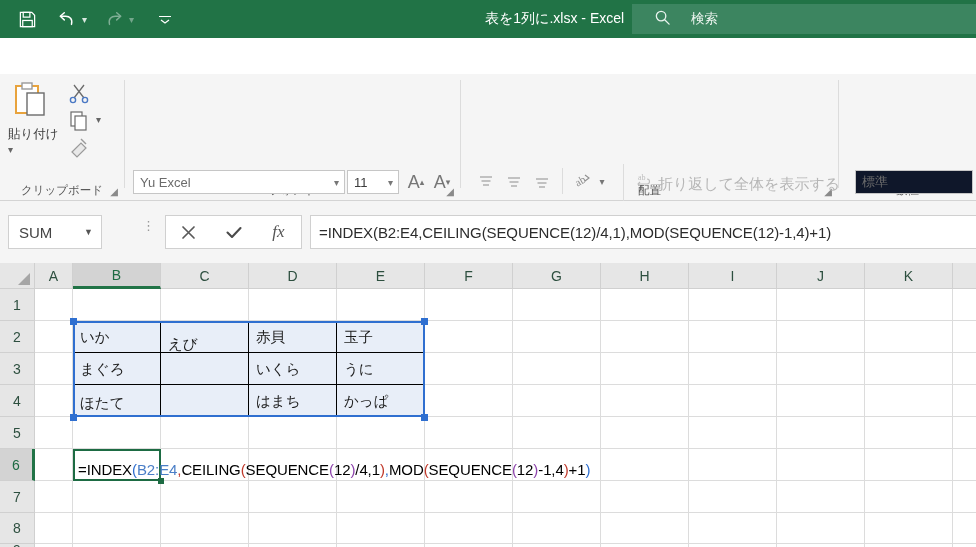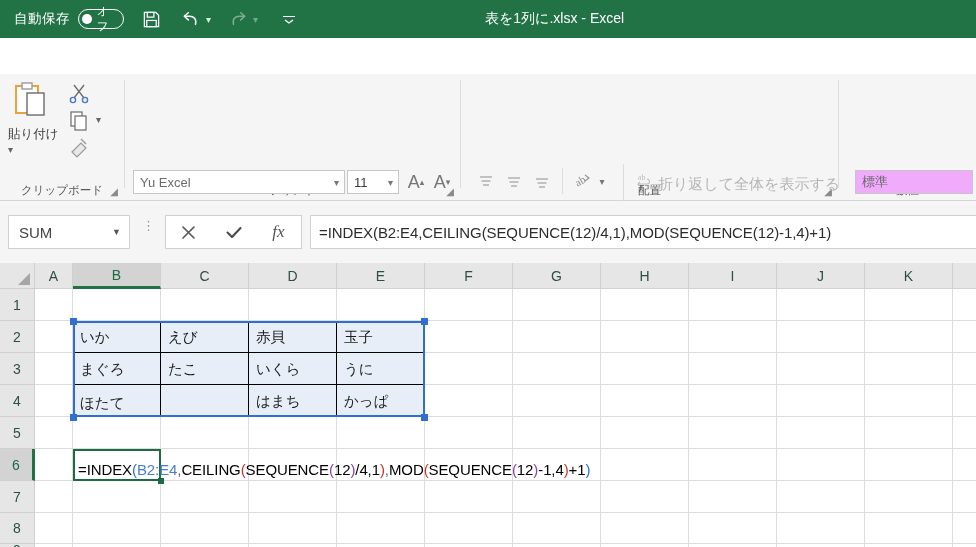--- a/index.html
+++ b/index.html
@@ -110,32 +110,32 @@
   .ricon.bold { font-weight: bold; color: #595959; }
   .ricon.ital { font-style: italic; }
   .vdiv { position: absolute; width: 1px; background: #dcdcdc; }
 
   
   .alabel { position: absolute; font-size: 15px; color: #b6b6b6; white-space: nowrap; }
 
   
   .numbox {
     position: absolute; left: 855px; top: 96px; width: 118px; height: 24px;
-    background: #f0abfc; border: 1px solid #c6c6c6;
+    background: #0f172a; border: 1px solid #c6c6c6;
     display: flex; align-items: center; font-size: 13px; color: #6b6b6b;
   }
   .numbox .val { margin-left: 6px; }
 
   
   .fbar {
     position: absolute; left: 0; top: 201px; width: 976px; height: 62px;
     background: #f5f5f5;
   }
   .namebox {
-    position: absolute; left: 8px; top: 14px; width: 122px; height: 34px;
+    position: absolute; left: 8px; top: 14px; width: 94px; height: 34px;
     background: #ffffff; border: 1px solid #d0d0d0;
     display: flex; align-items: center; font-size: 15px; color: #444;
   }
   .namebox .val { margin-left: 10px; }
   .namebox .cv { position: absolute; right: 8px; font-size: 9px; color: #555; }
   .dots { position: absolute; left: 142px; top: 22px; color: #9a9a9a; font-size: 13px; line-height: 6px; }
   .fbtns {
     position: absolute; left: 165px; top: 14px; width: 137px; height: 34px;
     background: #ffffff; border: 1px solid #d0d0d0; display: flex;
   }
@@ -198,27 +198,20 @@
     line-height: 1; letter-spacing: -.1px;
     font-family: "Liberation Sans", "DejaVu Sans", sans-serif;
   }
 </style>
 </head>
 <body>
 
 <div id="app">
 
   <div class="titlebar">
-    <div class="autosave-wrap">
-      <span class="autosave-label">自動保存</span>
-      <span class="toggle">
-        <span class="knob"></span>
-        <span class="state">オフ</span>
-      </span>
-    </div>
 
     <span class="tb-icon">
       <svg width="19" height="19" viewBox="0 0 20 20">
           <path d="M2.5 2.5h12l3 3v12h-15z" fill="none" stroke="#ffffff" stroke-width="1.3"></path>
           <rect x="5.5" y="2.5" width="7" height="5" fill="none" stroke="#ffffff" stroke-width="1.3"></rect>
           <rect x="5" y="11" width="10" height="6.5" fill="none" stroke="#ffffff" stroke-width="1.3"></rect>
         </svg>
     </span>
 
     <span class="tb-icon">
@@ -238,20 +231,29 @@
     <span class="caret-sm dim">▾</span>
 
     <span class="tb-icon" style="margin-left:18px;">
       <svg width="16" height="10" viewBox="0 0 16 10">
           <path d="M2 2.5h12M4 6l4 3 4-3" fill="none" stroke="#ffffff" stroke-width="1.2"></path>
         </svg>
     </span>
 
     <div class="doc-title" style="left:485px;transform:none;">表を1列に.xlsx  -  Excel</div>
 
+    <div class="searchbox">
+      <span class="mag">
+        <svg width="17" height="17" viewBox="0 0 18 18">
+            <circle cx="7.5" cy="7.5" r="5" fill="none" stroke="#e9f3ee" stroke-width="1.4"></circle>
+            <path d="M11.3 11.3L16 16" stroke="#e9f3ee" stroke-width="1.4" stroke-linecap="round"></path>
+          </svg>
+      </span>
+      <span class="ph">検索</span>
+    </div>
   </div>
 
 
   <div class="ribbon">
 
     <div class="rgroup" style="left:0; width:124px;">
       <div class="paste-btn">
         <svg width="44" height="40" viewBox="0 0 44 40">
           <rect x="8" y="6" width="22" height="27" fill="#ffffff" stroke="#e8a33d" stroke-width="2"></rect>
           <rect x="14" y="3" width="10" height="6" fill="#ffffff" stroke="#9a9a9a" stroke-width="1.4"></rect>
@@ -508,26 +510,25 @@
     <div class="gline-h" style="left:35px; top:280px; width:941px;"></div>
 
     <div class="selrange" style="left:73px; top:58px; width:352px; height:96px;"></div>
     <div class="cellborder" style="left:75px; top:89px;  width:348px; height:1px;"></div>
     <div class="cellborder" style="left:75px; top:121px; width:348px; height:1px;"></div>
     <div class="cellborder" style="left:160px; top:60px; width:1px; height:92px;"></div>
     <div class="cellborder" style="left:248px; top:60px; width:1px; height:92px;"></div>
     <div class="cellborder" style="left:336px; top:60px; width:1px; height:92px;"></div>
 
     <div class="cell" style="left:75px;  top:59px; width:84px; height:30px;font-family:Liberation Serif, serif;">いか</div>
-    <div class="cell" style="left:163px; top:59px; width:84px; height:30px;">えび</div>
+    <div class="cell" style="left:163px; top:66px; width:84px; height:30px;">えび</div>
     <div class="cell" style="left:251px; top:59px; width:84px; height:30px;">赤貝</div>
     <div class="cell" style="left:339px; top:59px; width:84px; height:30px;">玉子</div>
 
     <div class="cell" style="left:75px;  top:91px; width:84px; height:30px;">まぐろ</div>
-    <div class="cell" style="left:163px; top:91px; width:84px; height:30px;">たこ</div>
     <div class="cell" style="left:251px; top:91px; width:84px; height:30px;">いくら</div>
     <div class="cell" style="left:339px; top:91px; width:84px; height:30px;">うに</div>
 
     <div class="cell" style="left:75px;  top:123px; width:84px; height:34px;">ほたて</div>
     <div class="cell" style="left:251px; top:123px; width:84px; height:30px;">はまち</div>
     <div class="cell" style="left:339px; top:123px; width:84px; height:30px;">かっぱ</div>
 
     <div class="handle" style="left:70px;  top:55px;"></div>
     <div class="handle" style="left:421px; top:55px;"></div>
     <div class="handle" style="left:70px;  top:151px;"></div>

